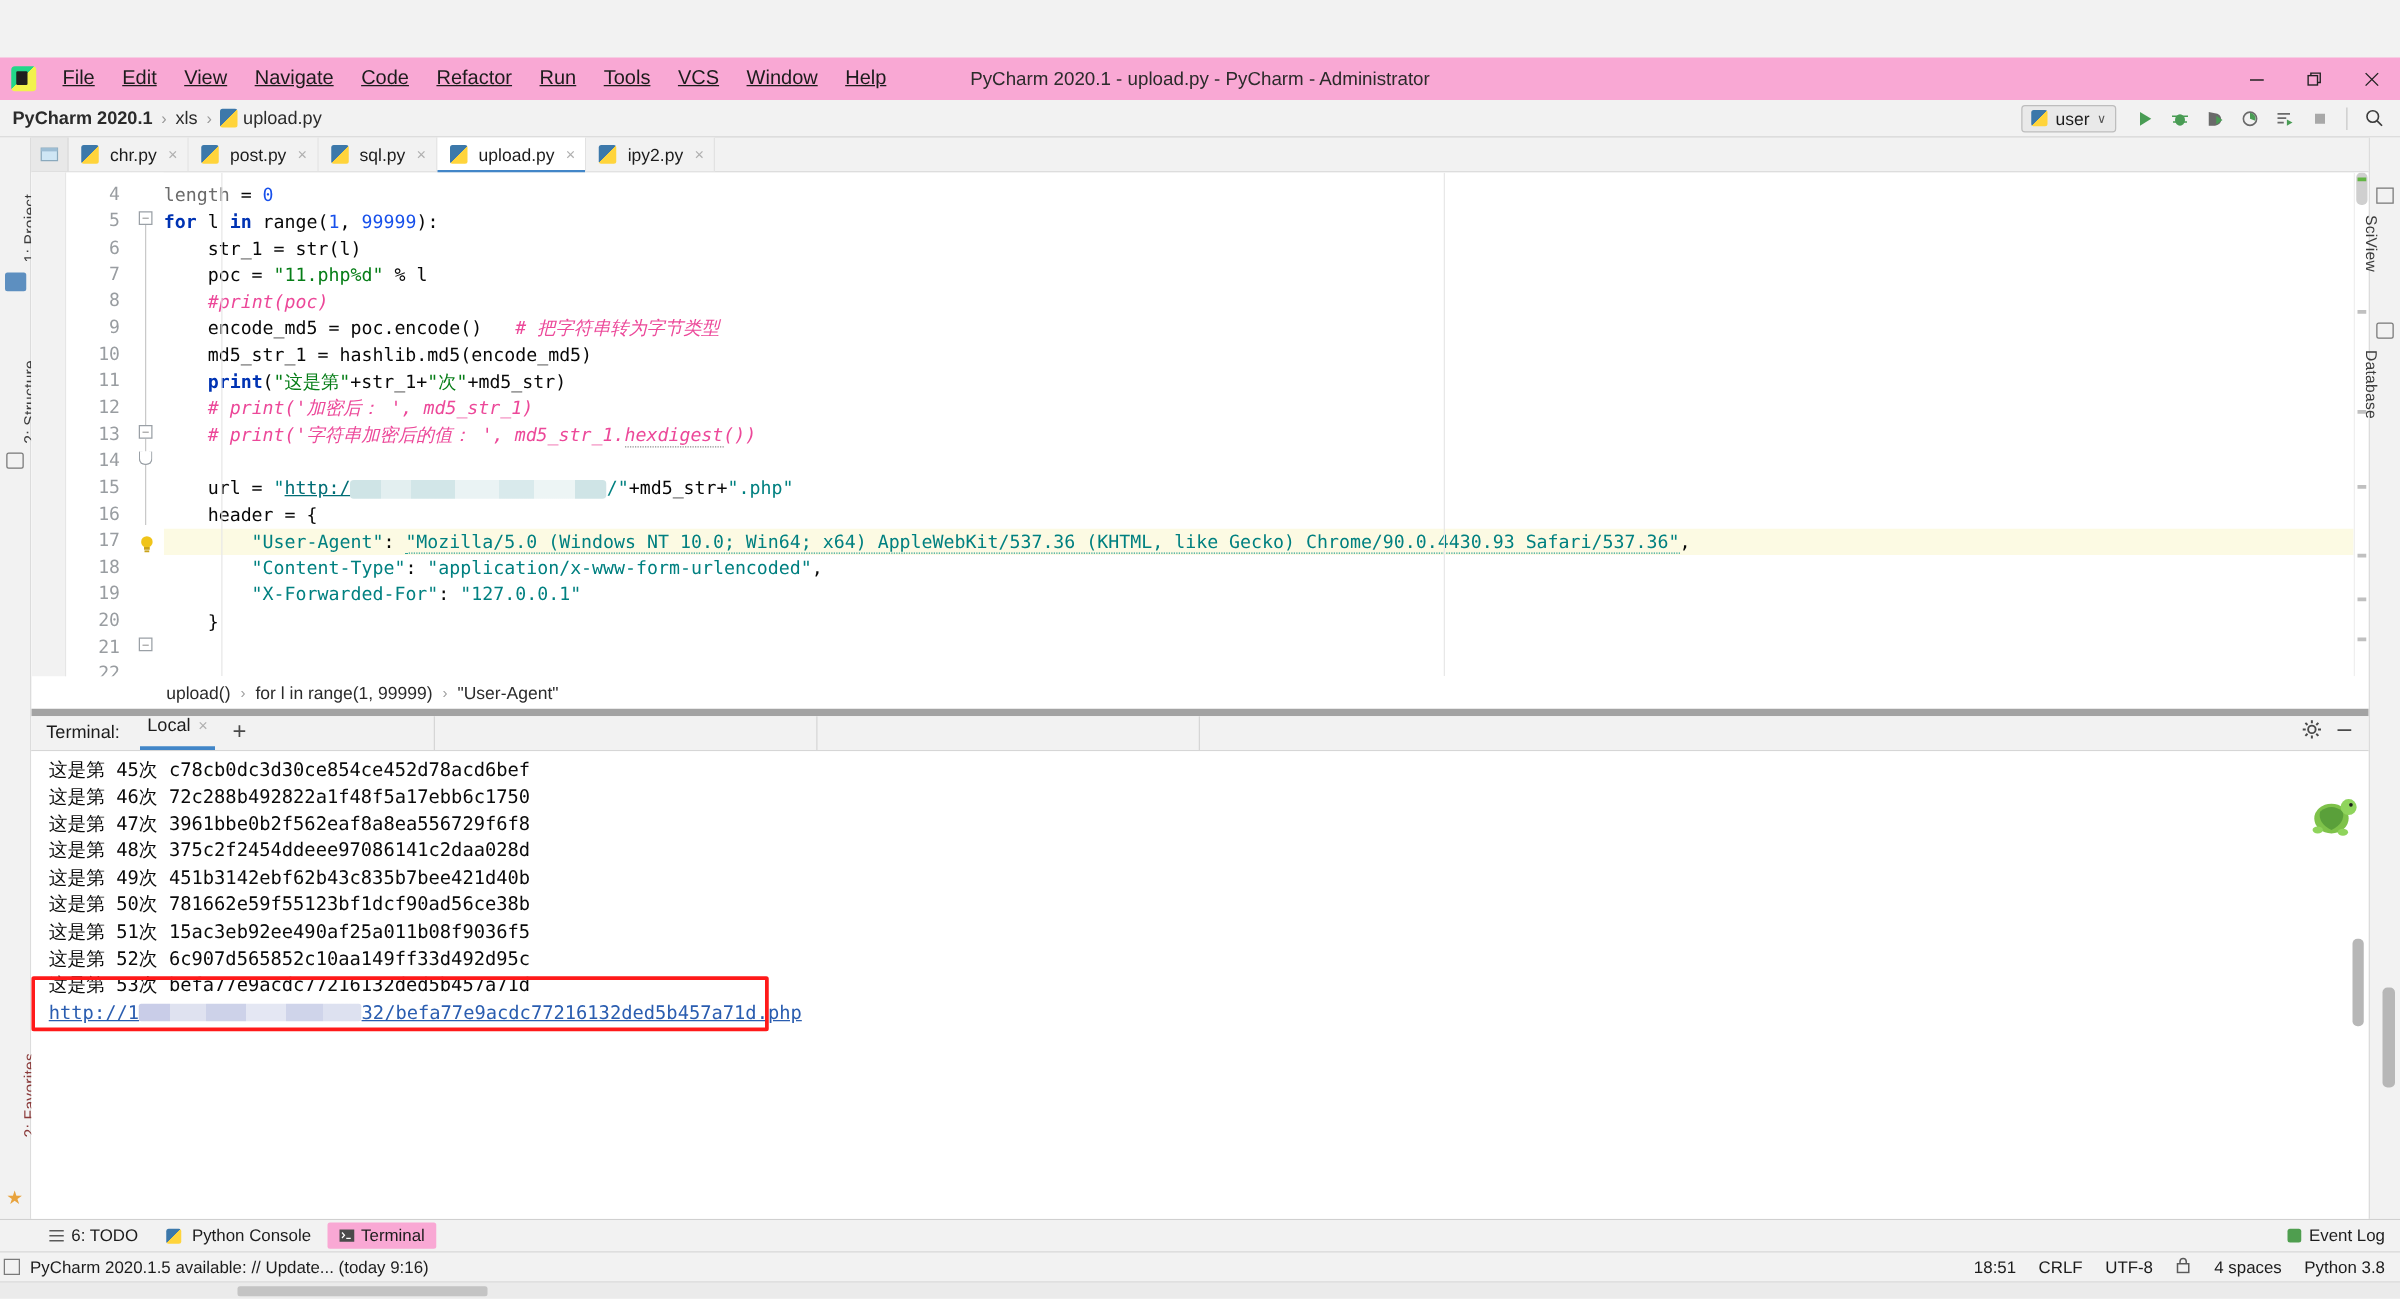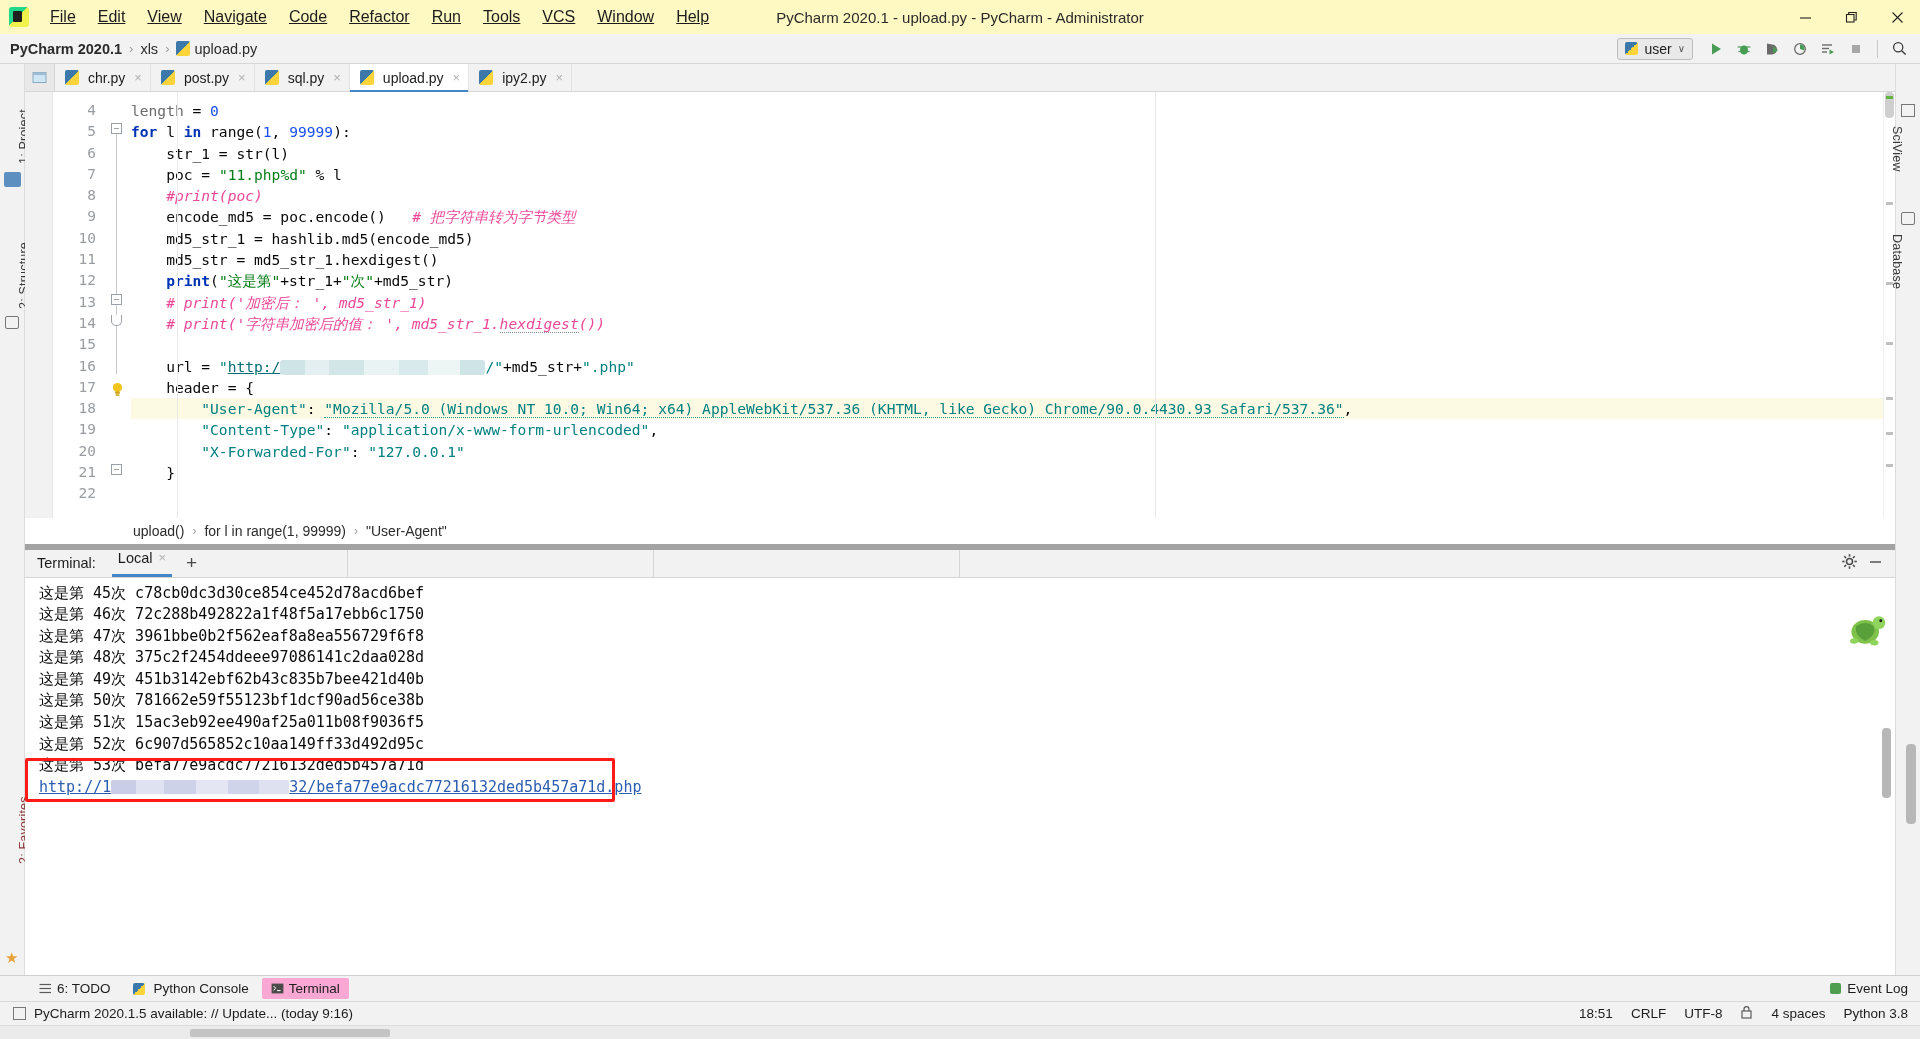--- a/index.html
+++ b/index.html
@@ -9,21 +9,21 @@
     overflow: hidden;
     background: #f2f2f2;
     font-family: "Liberation Sans", sans-serif;
     -webkit-font-smoothing: antialiased;
   }
   .app { position: relative; width: 1920px; height: 1039px; display: flex; flex-direction: column; background:#f2f2f2; }
 
   
   .titlebar {
     height: 34px; min-height:34px; display: flex; align-items: center;
-    background: #fef9c3; position: relative;
+    background: #f9a8d4; position: relative; margin-top: 46px;
   }
   .logo {
     width: 20px; height: 20px; margin-left: 9px; margin-right: 10px;
     border-radius: 3px;
     background: linear-gradient(135deg,#21d789 0%,#21d789 45%,#f2f24d 46%,#f2f24d 100%);
     position: relative; flex: 0 0 auto;
   }
   .logo::after{
     content:""; position:absolute; left:4px; top:4px; width:9px; height:11px;
     background:#1f1f1f; border-radius:1px;
@@ -196,21 +196,21 @@
     background: #f2f2f2; border-top: 1px solid #d0d0d0; padding-left: 30px; gap: 4px;
   }
   .btab { display: flex; align-items: center; gap: 5px; padding: 3px 9px; font-size: 13.5px; color:#1c1c1c; }
   .btab.active { background: #f9a8d4; border-radius: 2px; }
   .bt-right { margin-left: auto; display: flex; align-items: center; gap: 6px; padding-right: 12px; font-size: 13.5px; color:#1c1c1c;}
 
   
   .statusbar {
     height: 24px; min-height:24px; display: flex; align-items: center;
     background: #f2f2f2; border-top: 1px solid #d8d8d8; font-size: 13.5px; color: #1c1c1c;
-    padding-left: 13px;
+    padding-left: 3px;
   }
   .sb-right { margin-left: auto; display: flex; align-items: center; gap: 18px; padding-right: 12px; }
 
   .greenbadge { width:11px;height:11px;border-radius:2px;background:#4f9e4f; display:inline-block;}
   .bottomstrip { height: 14px; background: #ebebeb; border-top:1px solid #dcdcdc; display:flex; align-items:center; }
   .bstrip-bar { height: 8px; width: 200px; background:#c4c4c4; margin-left: 190px; border-radius:2px;}
 
   .turtle { position: absolute; right: 6px; width: 44px; height: 44px; }
 </style>
 </head>
@@ -417,21 +417,20 @@
 
           <div class="codecol">
             <div class="vline" style="left:46px"></div>
             <div class="cl"><span style="color:#6b6b6b">length</span> = <span class="num">0</span></div>
             <div class="cl"><span class="kw">for</span> l <span class="kw">in</span> range(<span class="num">1</span>, <span class="num">99999</span>):</div>
             <div class="cl">    str_1 = str(l)</div>
             <div class="cl">    poc = <span class="str">"11.php%d"</span> % l</div>
             <div class="cl">    <span class="cmt">#print(poc)</span></div>
             <div class="cl">    encode_md5 = poc.encode()  <span class="cmt"> # 把字符串转为字节类型</span></div>
             <div class="cl">    md5_str_1 = hashlib.md5(encode_md5)</div>
-            <div class="cl">    md5_str = md5_str_1.hexdigest()</div>
             <div class="cl">    <span class="kw">print</span>(<span class="str">"这是第"</span>+str_1+<span class="str">"次"</span>+md5_str)</div>
             <div class="cl">    <span class="cmt"># print('加密后： ', md5_str_1)</span></div>
             <div class="cl">    <span class="cmt"># print('字符串加密后的值： ', md5_str_1.<span style="border-bottom:1px dotted #8c8c8c">hexdigest</span>())</span></div>
             <div class="cl"> </div>
             <div class="cl">    url = <span class="strtl">"<span class="lnk">http:/</span></span><span class="redact" style="width:205px;height:15px"></span><span class="strtl">/"</span>+md5_str+<span class="strtl">".php"</span></div>
             <div class="cl">    header = {</div>
             <div class="cl hl">        <span class="strtl">"User-Agent"</span>: <span class="strtl wav">"Mozilla/5.0 (Windows NT 10.0; Win64; x64) AppleWebKit/537.36 (KHTML, like Gecko) Chrome/90.0.4430.93 Safari/537.36"</span>,</div>
             <div class="cl">        <span class="strtl">"Content-Type"</span>: <span class="strtl">"application/x-www-form-urlencoded"</span>,</div>
             <div class="cl">        <span class="strtl">"X-Forwarded-For"</span>: <span class="strtl">"127.0.0.1"</span></div>
             <div class="cl">    }</div>

